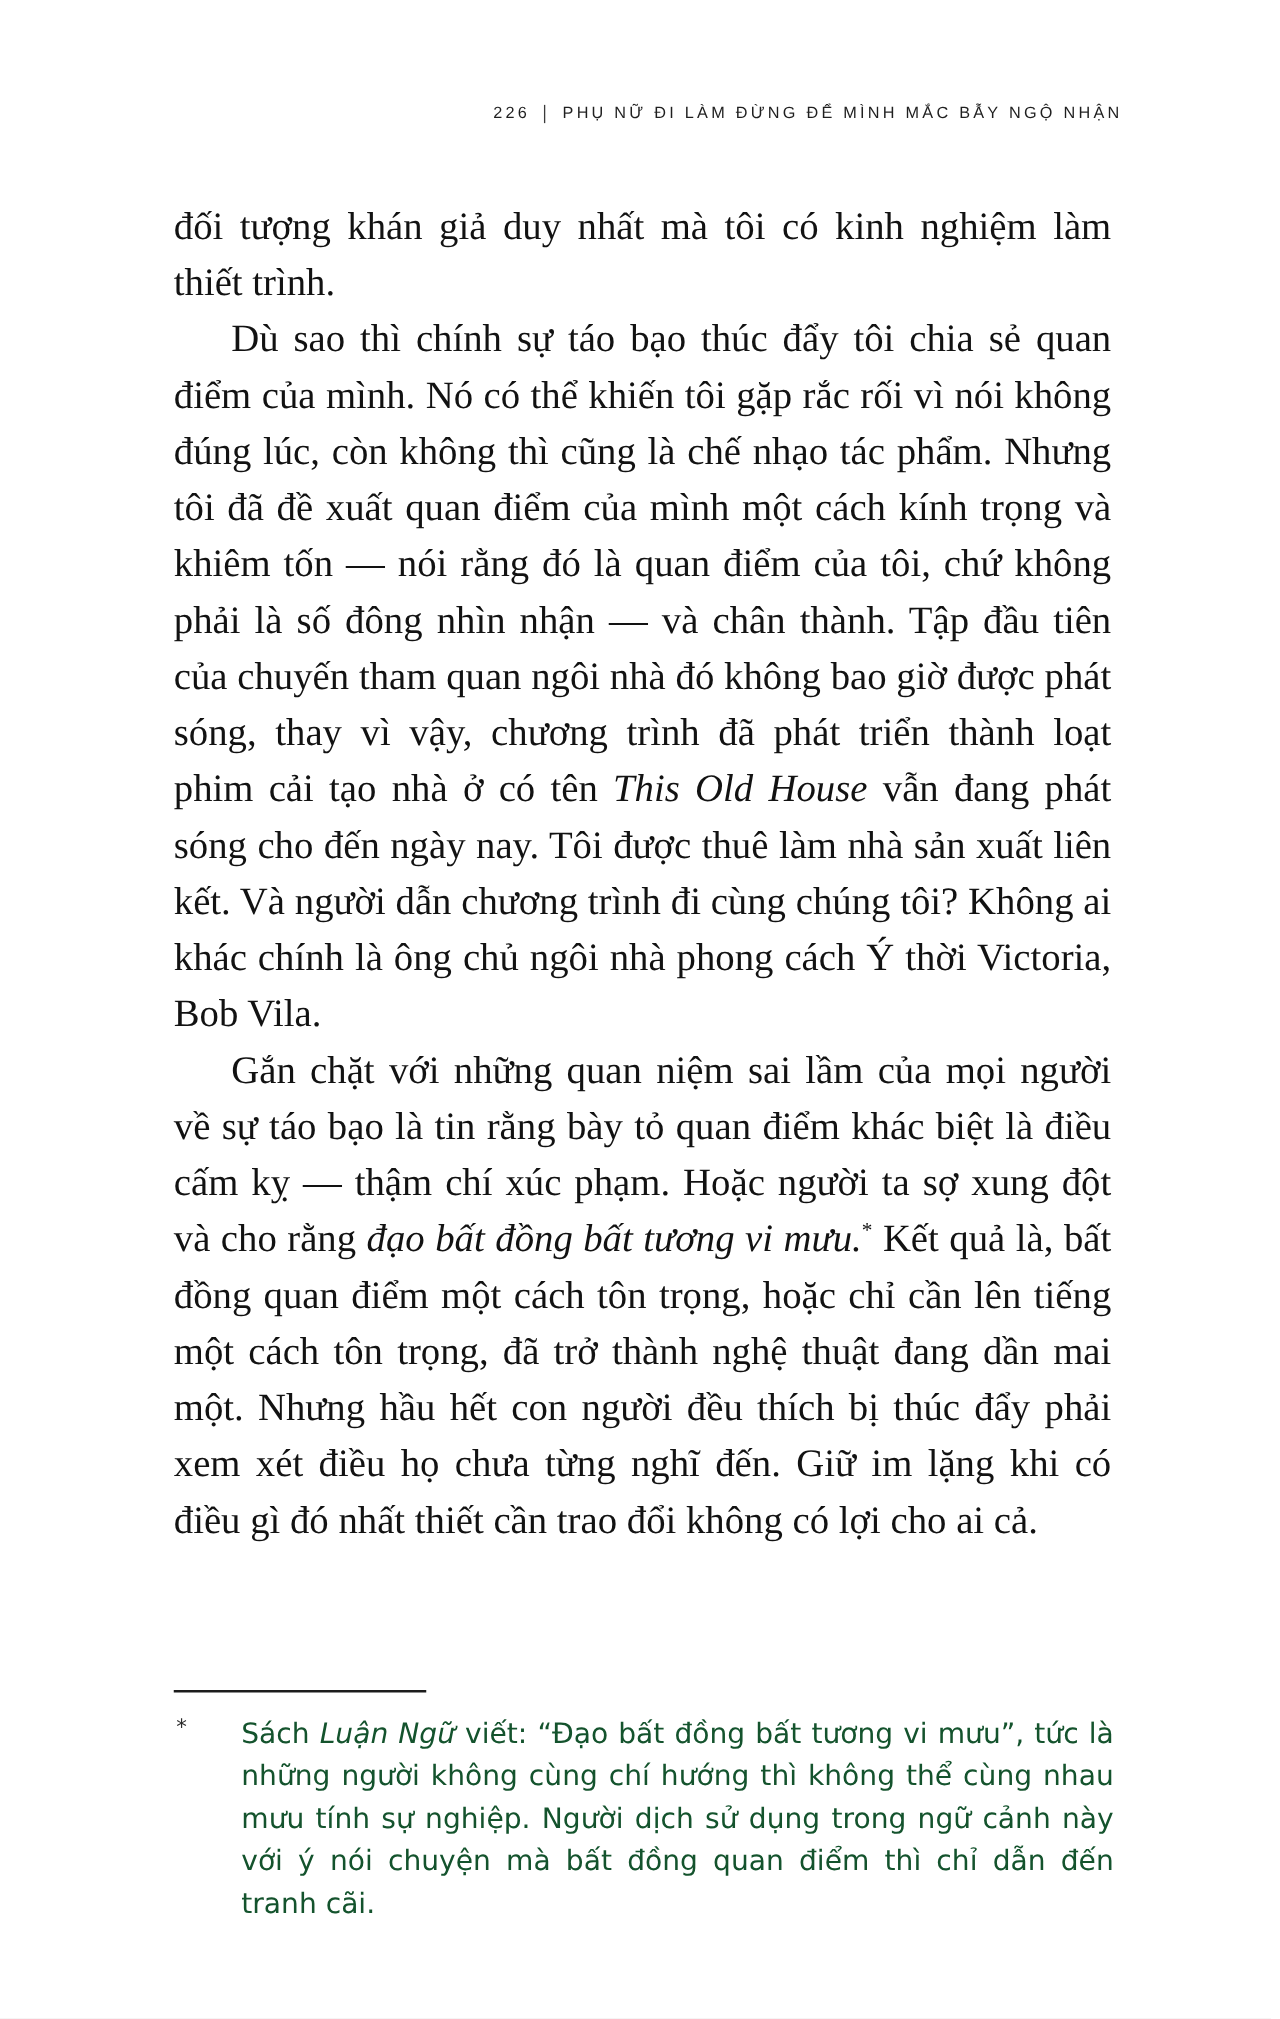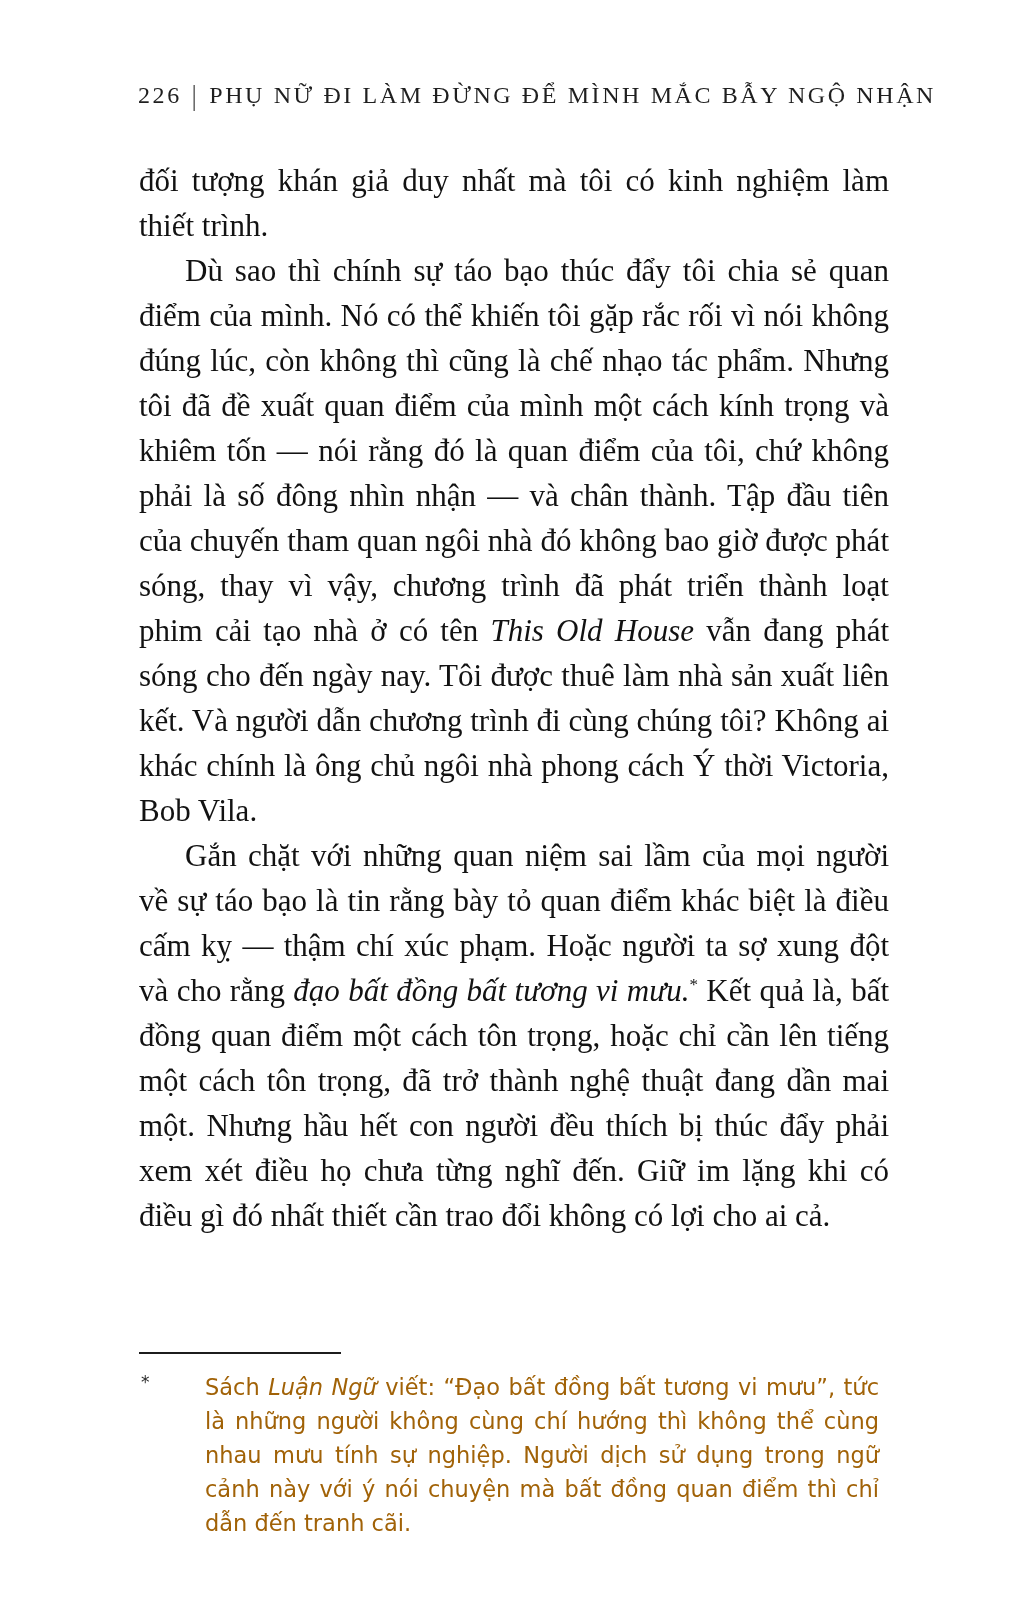--- a/index.html
+++ b/index.html
@@ -16,25 +16,26 @@
     color: #161616;
     overflow: hidden;
   }
 
   
   .running-header {
     position: absolute;
     left: 138px;
     top: 82px;
     width: 760px;
-    font-family: Liberation Serif, serif;
-    font-size: 24px;
+    font-family: Liberation Sans, sans-serif;
+    font-size: 13px;
     letter-spacing: 2.6px;
     color: #1f1f1f;
     white-space: nowrap;
+    text-align: right;
   }
   .running-header .page-number { margin-right: 10px; }
   .running-header .header-sep {
     font-weight: 200;
     color: #3a3a3a;
     margin-right: 10px;
     transform: scaleY(1.2);
     display: inline-block;
   }
 
@@ -80,26 +81,26 @@
   }
   .fn-marker {
     position: absolute;
     left: 2px;
     top: 2px;
     font-family: "DejaVu Sans", sans-serif;
     font-size: 17px;
     color: #2a2a2a;
   }
   .fn-text {
-    margin: 12px;
+    margin: 0;
     font-family: "DejaVu Sans", "Liberation Sans", sans-serif;
     font-size: 22.5px;
     line-height: 34px;
     text-align: justify;
-    color: #a16207;
+    color: #14532d;
   }
   .fn-text i { font-style: italic; }
 </style>
 </head>
 <body>
 
 <div class="page">
 
   <div class="running-header">
     <span class="page-number">226</span><span class="header-sep">|</span><span class="header-title">PHỤ NỮ ĐI LÀM ĐỪNG ĐỂ MÌNH MẮC BẪY NGỘ NHẬN</span>

